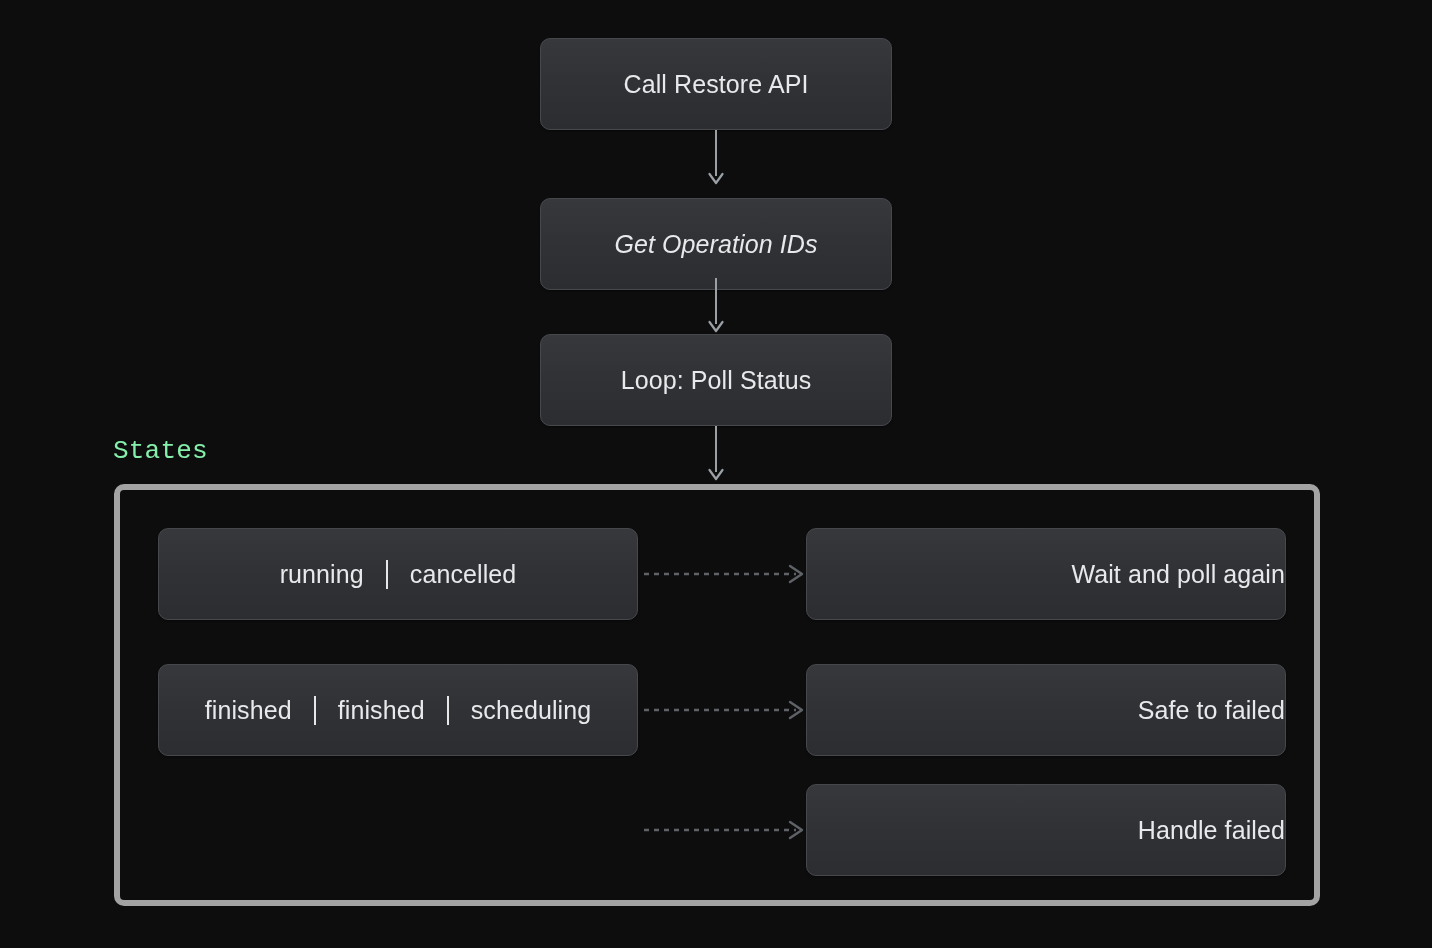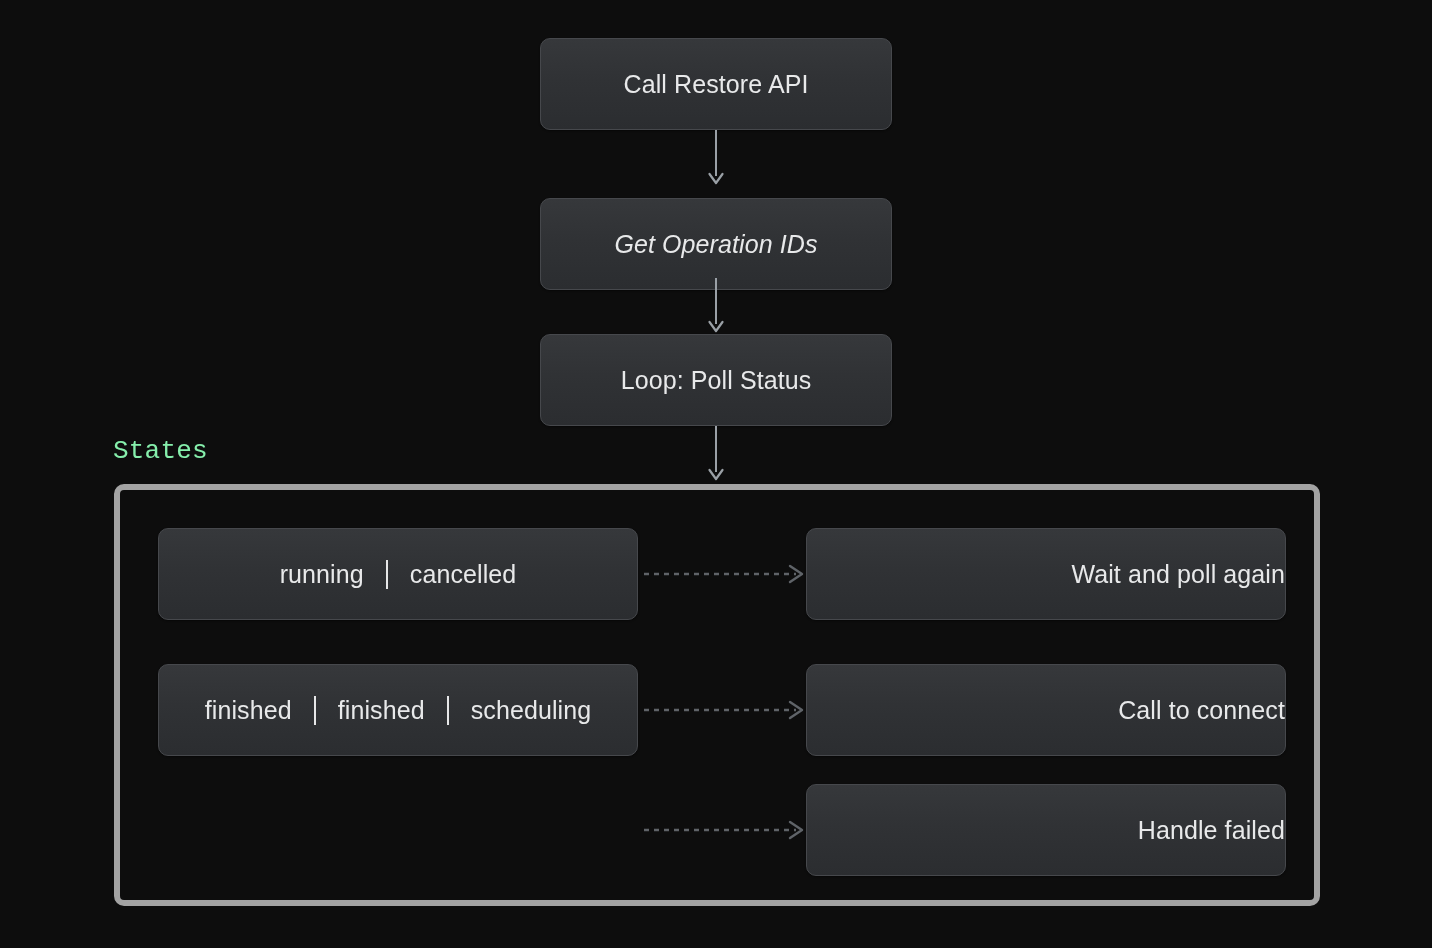--- a/index.html
+++ b/index.html
@@ -199,21 +199,21 @@
         <span class="token-sep"></span>
         <span class="state-token">scheduling</span>
       </div>
 
       <svg class="h-arrow" viewBox="0 0 166 24">
         <line x1="0" y1="12" x2="152" y2="12" stroke="#5f6368" stroke-width="2.4" stroke-dasharray="5 5"></line>
         <polyline points="146,4 158,12 146,20" fill="none" stroke="#5f6368" stroke-width="2.4" stroke-linecap="round" stroke-linejoin="round"></polyline>
       </svg>
 
       <div class="node state-right">
-        <span>Call to connect</span>
+        <span>Safe to failed</span>
       </div>
     </div>
 
     <div class="state-row sr2">
 
       <svg class="h-arrow" viewBox="0 0 166 24">
         <line x1="0" y1="12" x2="152" y2="12" stroke="#5f6368" stroke-width="2.4" stroke-dasharray="5 5"></line>
         <polyline points="146,4 158,12 146,20" fill="none" stroke="#5f6368" stroke-width="2.4" stroke-linecap="round" stroke-linejoin="round"></polyline>
       </svg>
 

